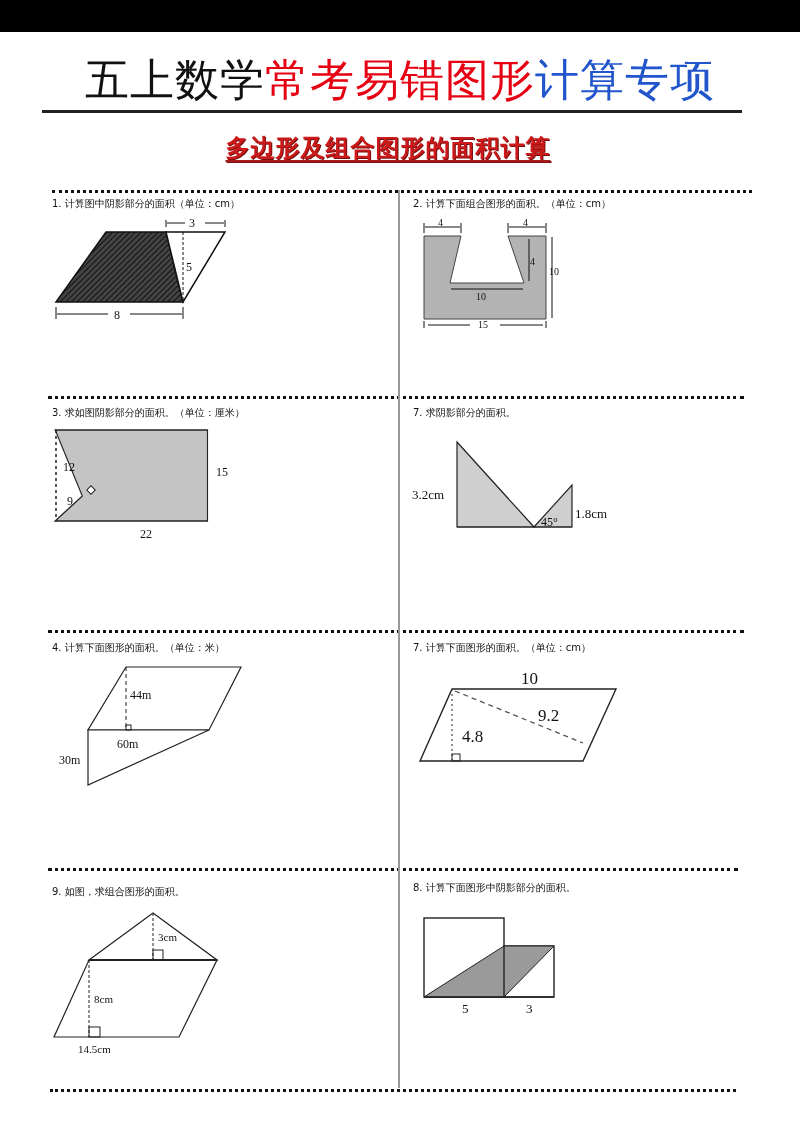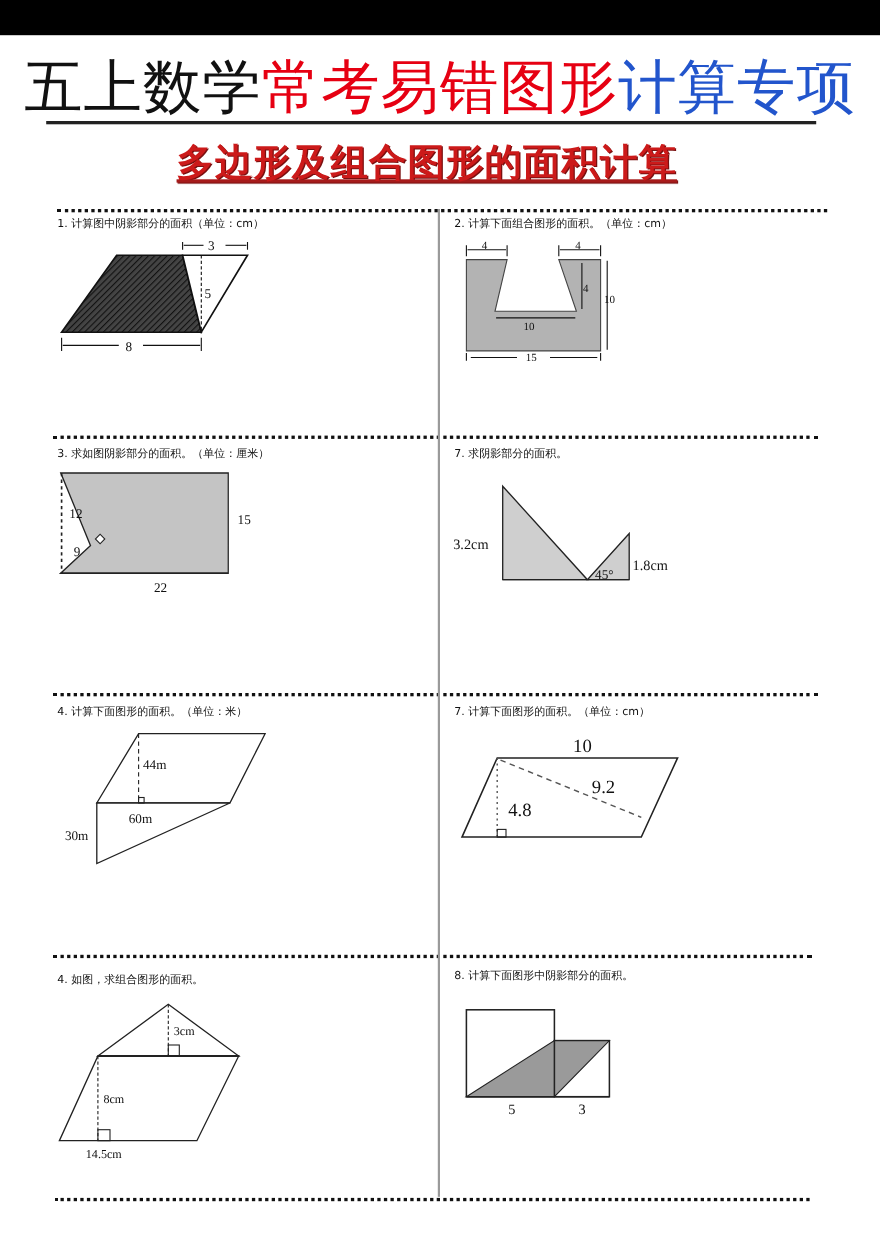--- a/index.html
+++ b/index.html
@@ -1,24 +1,24 @@
 <!DOCTYPE html>
 <html><head>
 <meta charset="utf-8">
 <style>
   html, body { margin: 0; padding: 0; }
   body { width: 800px; height: 1132px; background: #ffffff; position: relative; overflow: hidden;
          font-family: "DejaVu Sans", "Liberation Sans", sans-serif; color: #111; }
   .topbar { position: absolute; left: 0; top: 0; width: 800px; height: 32px; background: #000; }
-  .title { position: absolute; left: 0; width: 800px; top: 50px; text-align: center; font-size: 53px; line-height: 60px; letter-spacing: 1px; }
+  .title { position: absolute; left: 0; width: 800px; top: 50px; text-align: center; font-size: 44px; line-height: 60px; letter-spacing: 1px; }
   .title .t1 { color: #111; }
   .title .t2 { color: #e60012; }
   .title .t3 { color: #2255cc; }
   .title-rule { position: absolute; left: 42px; top: 110px; width: 700px; height: 3px; background: #222; }
-  .subtitle { position: absolute; left: 0; width: 776px; top: 124px; text-align: center; font-size: 34px; line-height: 48px;
+  .subtitle { position: absolute; left: 0; width: 776px; top: 124px; text-align: center; font-size: 24px; line-height: 48px;
               color: #cc1a1a; text-decoration: underline; text-decoration-color: #a61b1b; text-underline-offset: 4px; font-weight: bold; letter-spacing: 1px;
               text-shadow: 1px 1px 0 #7a1010; }
   .dots { position: absolute; height: 0; border-top: 3px dotted #111; }
   .vline { position: absolute; left: 398px; top: 190px; width: 2px; height: 898px; background: #9a9a9a; }
   .q { position: absolute; font-size: 10px; line-height: 20px; color: #111; white-space: nowrap; }
   svg.fig { position: absolute; overflow: visible; }
   svg text { font-family: "Liberation Serif", "DejaVu Serif", serif; fill: #111; }
 </style>
 </head>
 <body>
@@ -122,21 +122,21 @@
 <svg class="fig" style="left:415px; top:665px;" width="210" height="105">
   <polygon points="37,24 201,24 168,96 5,96" fill="#fff" stroke="#222" stroke-width="1.4"></polygon>
   <line x1="37" y1="24" x2="37" y2="96" stroke="#555" stroke-dasharray="2,3" stroke-width="1.3"></line>
   <line x1="40" y1="26" x2="168" y2="78" stroke="#555" stroke-dasharray="5,4" stroke-width="1.3"></line>
   <rect x="37" y="89" width="8" height="7" fill="none" stroke="#222"></rect>
   <text x="106" y="19" font-size="17">10</text>
   <text x="123" y="56" font-size="17">9.2</text>
   <text x="47" y="77" font-size="17">4.8</text>
 </svg>
 
-<div class="q" style="left:52px; top:882px;">4. 如图，求组合图形的面积。</div>
+<div class="q" style="left:52px; top:882px;">9. 如图，求组合图形的面积。</div>
 <svg class="fig" style="left:52px; top:905px;" width="200" height="150">
   <polygon points="37,55 101,8 165,55" fill="#fff" stroke="#222" stroke-width="1.2"></polygon>
   <polygon points="37,55 165,55 127,132 2,132" fill="#fff" stroke="#222" stroke-width="1.2"></polygon>
   <line x1="37" y1="55" x2="165" y2="55" stroke="#222" stroke-width="2"></line>
   <line x1="101" y1="8" x2="101" y2="55" stroke="#222" stroke-dasharray="3,2"></line>
   <rect x="101" y="45" width="10" height="10" fill="none" stroke="#222"></rect>
   <text x="106" y="36" font-size="11">3cm</text>
   <line x1="37" y1="55" x2="37" y2="132" stroke="#222" stroke-dasharray="3,2"></line>
   <rect x="37" y="122" width="11" height="10" fill="none" stroke="#222"></rect>
   <text x="42" y="98" font-size="11">8cm</text>

